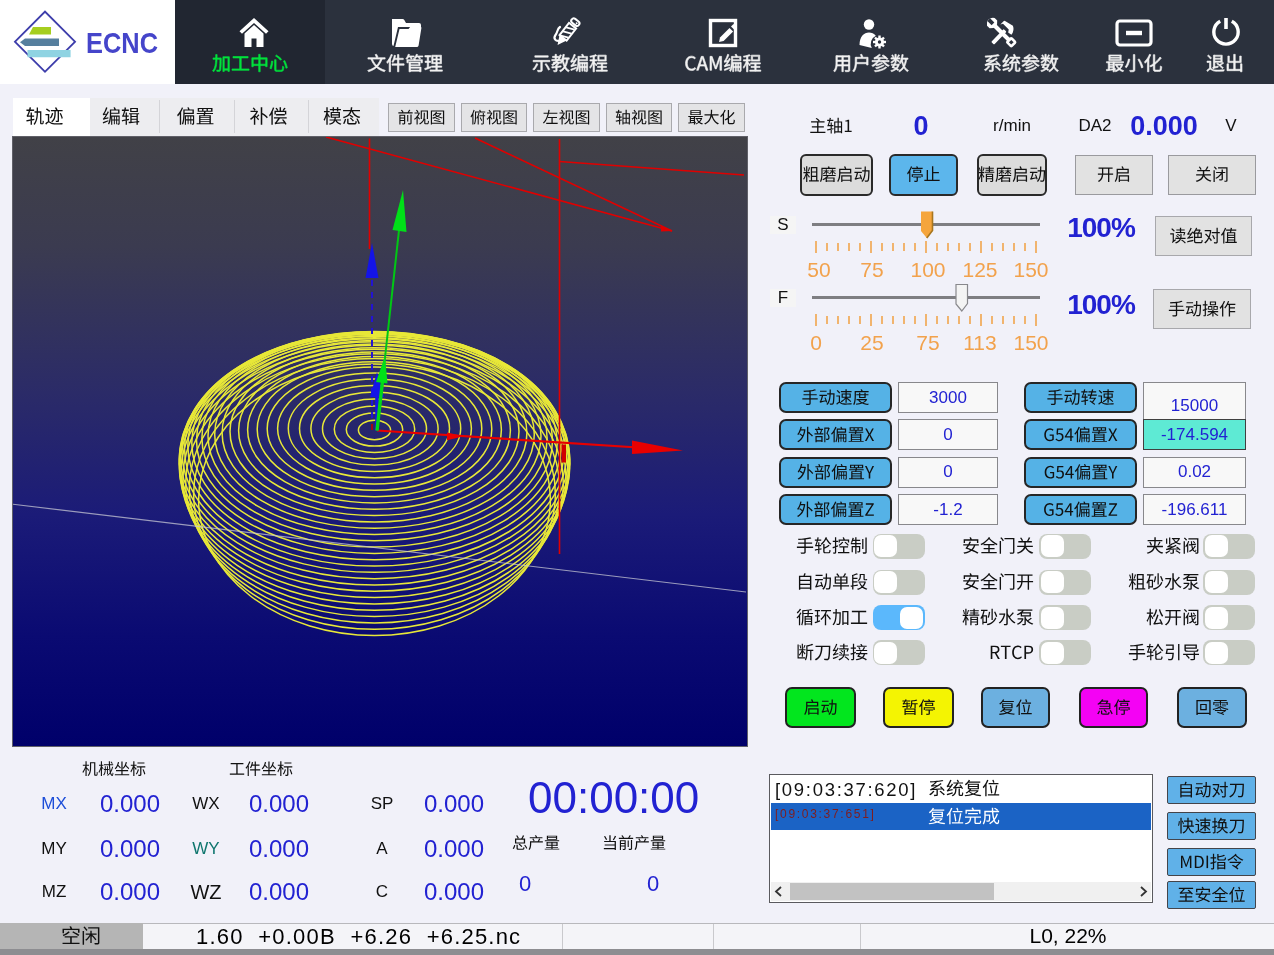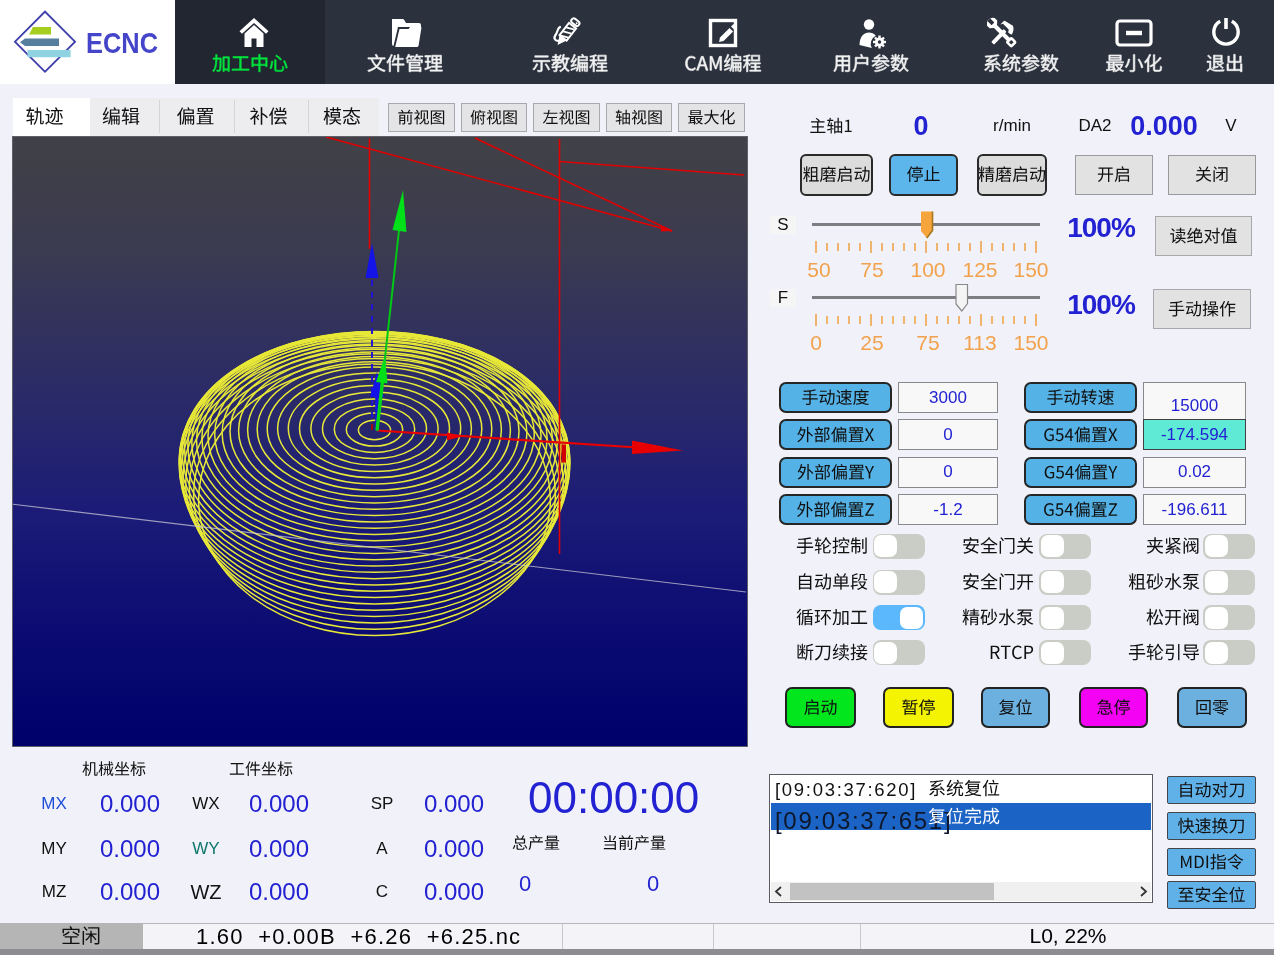--- a/index.html
+++ b/index.html
@@ -314,21 +314,21 @@
 
 <div class="btn" style="left:785px;top:687px;width:71px;height:41px;background:#02e61e;border:2px solid #222;border-radius:7px"></div>
 <div class="btn" style="left:883px;top:687px;width:71px;height:41px;background:#f4f402;border:2px solid #222;border-radius:7px"></div>
 <div class="btn" style="left:981px;top:687px;width:69px;height:41px;background:#6cb0e0;border:2px solid #222;border-radius:7px"></div>
 <div class="btn" style="left:1079px;top:687px;width:69px;height:41px;background:#f402f4;border:2px solid #222;border-radius:7px"></div>
 <div class="btn" style="left:1177px;top:687px;width:70px;height:41px;background:#6cb0e0;border:2px solid #222;border-radius:7px"></div>
 
 <div class="a" style="left:769px;top:774px;width:384px;height:129px;background:#fff;border:1.5px solid #5a5a5e"></div>
 <div class="a" style="left:771px;top:803px;width:380px;height:27px;background:#1b63c5"></div>
 <div class="a" style="left:775px;top:779px;font-size:18.5px;letter-spacing:1.7px;color:#111">[09:03:37:620]</div>
-<div class="a" style="left:775px;top:807px;font-size:24px;letter-spacing:1.7px;color:#0f172a">[09:03:37:651]</div>
+<div class="a" style="left:775px;top:807px;font-size:12px;letter-spacing:1.7px;color:#7f1d1d">[09:03:37:651]</div>
 
 <div class="a" style="left:771px;top:882px;width:380px;height:19px;background:#f0f0f0"></div>
 <div class="a" style="left:790px;top:883px;width:204px;height:17px;background:#c2c2c2"></div>
 <svg class="a" style="left:774px;top:886px" width="8" height="11" viewBox="0 0 8 11">
     <path d="M7 1 L2 5.5 L7 10" fill="none" stroke="#333" stroke-width="1.8"></path>
   </svg>
 <svg class="a" style="left:1140px;top:886px" width="8" height="11" viewBox="0 0 8 11">
     <path d="M1 1 L6 5.5 L1 10" fill="none" stroke="#333" stroke-width="1.8"></path>
   </svg>
 

